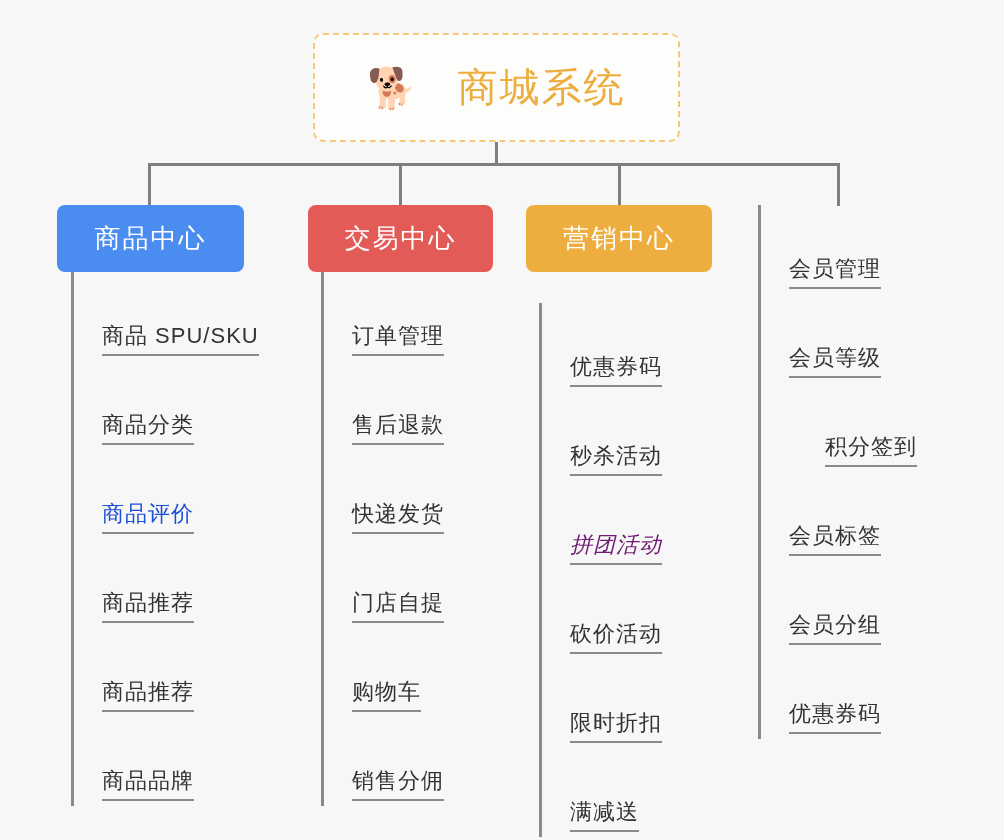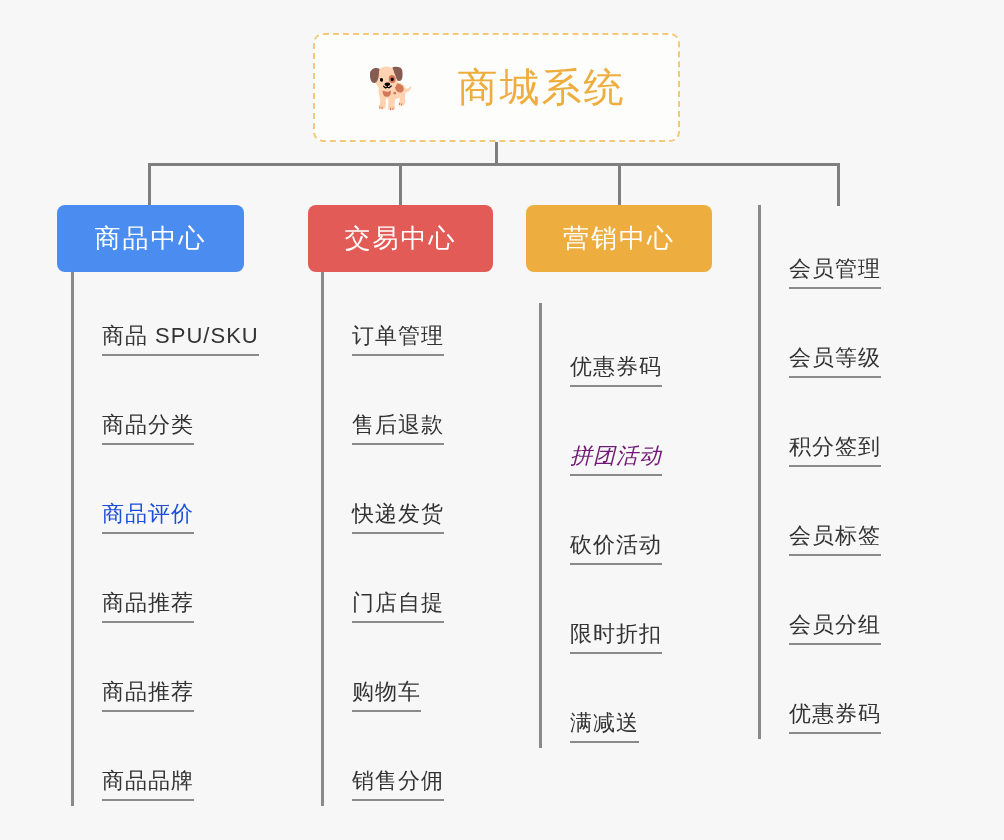--- a/index.html
+++ b/index.html
@@ -205,20 +205,23 @@
 
   <div class="branch branch-3">
     <div class="branch-header" style="background-color: rgb(238, 174, 63);">
       <span>营销中心</span>
     </div>
     <div class="leaf-list" style="border-left-color: rgb(138, 138, 138); margin-top: 31px;">
       <div class="leaf-item">
           <span class="leaf-text" style="border-bottom-color: rgb(138, 138, 138); color: rgb(51, 51, 51);">优惠券码</span>
         </div>
       <div class="leaf-item">
+          <span class="leaf-text" style="border-bottom-color: rgb(138, 138, 138); color: rgb(51, 51, 51);">秒杀活动</span>
+        </div>
+      <div class="leaf-item">
           <span class="leaf-text" style="border-bottom-color: rgb(138, 138, 138); color: #701a75; font-style: italic;">拼团活动</span>
         </div>
       <div class="leaf-item">
           <span class="leaf-text" style="border-bottom-color: rgb(138, 138, 138); color: rgb(51, 51, 51);">砍价活动</span>
         </div>
       <div class="leaf-item">
           <span class="leaf-text" style="border-bottom-color: rgb(138, 138, 138); color: rgb(51, 51, 51);">限时折扣</span>
         </div>
       <div class="leaf-item">
           <span class="leaf-text" style="border-bottom-color: rgb(138, 138, 138); color: rgb(51, 51, 51);">满减送</span>
@@ -228,21 +231,21 @@
 
   <div class="branch branch-4">
     <div class="leaf-list" style="border-left-color: rgb(138, 138, 138);">
       <div class="leaf-item">
           <span class="leaf-text" style="border-bottom-color: rgb(138, 138, 138); color: rgb(51, 51, 51);">会员管理</span>
         </div>
       <div class="leaf-item">
           <span class="leaf-text" style="border-bottom-color: rgb(138, 138, 138); color: rgb(51, 51, 51);">会员等级</span>
         </div>
       <div class="leaf-item">
-          <span class="leaf-text" style="border-bottom-color: rgb(138, 138, 138); color: rgb(51, 51, 51);">积分签到</span>
+          <span class="leaf-text" style="border-bottom-color: rgb(138, 138, 138); color: rgb(51, 51, 51); margin-left: 36px;">积分签到</span>
         </div>
       <div class="leaf-item">
           <span class="leaf-text" style="border-bottom-color: rgb(138, 138, 138); color: rgb(51, 51, 51);">会员标签</span>
         </div>
       <div class="leaf-item">
           <span class="leaf-text" style="border-bottom-color: rgb(138, 138, 138); color: rgb(51, 51, 51);">会员分组</span>
         </div>
       <div class="leaf-item">
           <span class="leaf-text" style="border-bottom-color: rgb(138, 138, 138); color: rgb(51, 51, 51);">优惠券码</span>
         </div>

